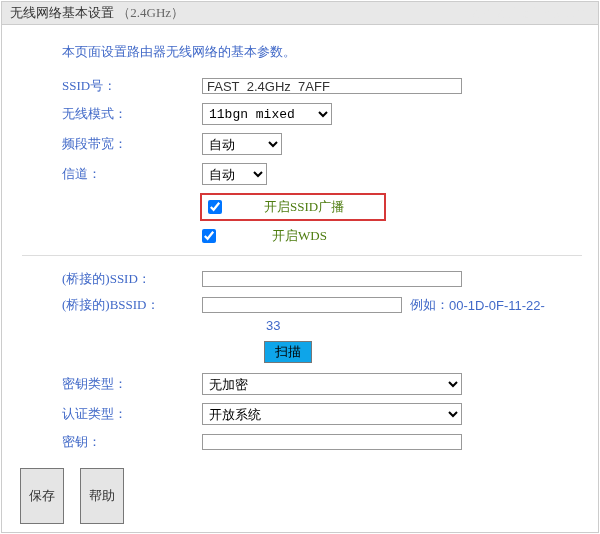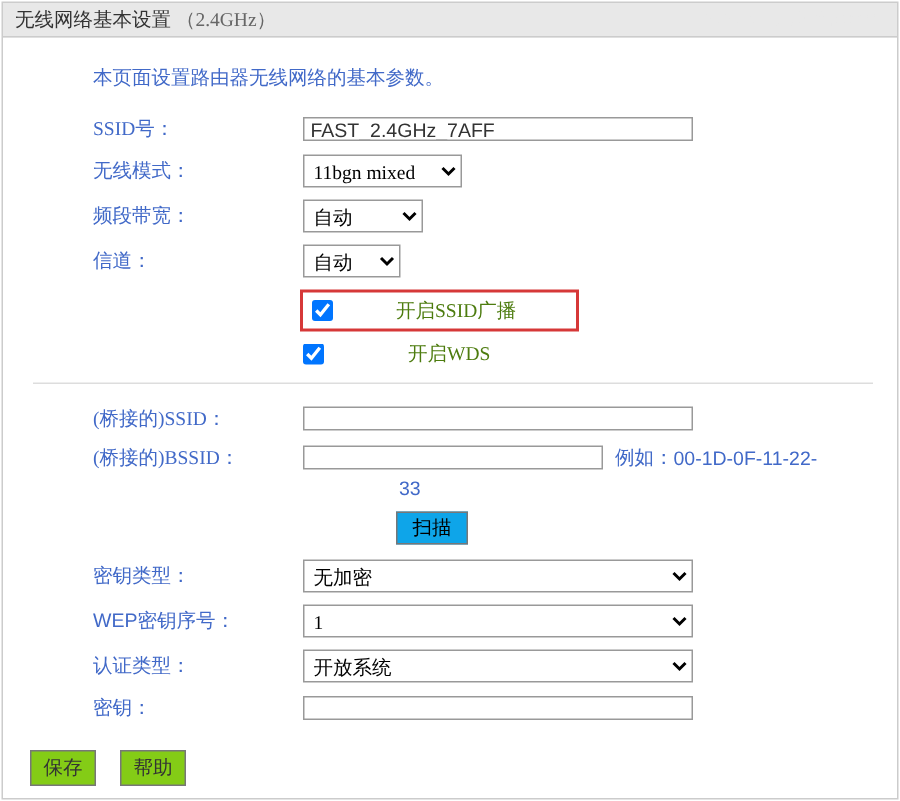--- a/index.html
+++ b/index.html
@@ -60,21 +60,21 @@
   .bssid-input { width: 200px; }
   .key-input { width: 260px; }
   select {
     border: 1px solid #999;
     padding: 1px 2px;
     font-size: 13px;
     height: 22px;
     background: #fff;
     font-family: "SimSun", "宋体", serif;
   }
-  .select-wide { width: 106px; }
+  .select-wide { width: 130px; font-family: Liberation Mono, monospace; }
   .select-auto { width: 80px; }
   .select-chan { width: 65px; }
   .select-full { width: 260px; }
   .checkbox-row {
     margin-left: 140px;
     margin-bottom: 6px;
     display: flex;
     align-items: center;
     gap: 22px;
   }
@@ -122,22 +122,22 @@
   }
   .footer {
     position: absolute;
     bottom: 8px;
     left: 18px;
     display: flex;
     gap: 16px;
   }
   button.footer-btn {
     border: 1px solid #777;
-    background: #84cc16;
-    padding: 2px 8px;
+    background: #e5e5e5;
+    padding: 18px 8px;
     font-size: 13px;
     font-family: "SimSun", "宋体", serif;
     cursor: pointer;
     color: #333;
   }
   .watermark {
     position: absolute;
     top: 2px;
     right: 8px;
     color: #e8e8e8;
@@ -218,26 +218,20 @@
       <button class="scan">扫描</button>
     </div>
 
     <div class="form-row">
       <div class="label">密钥类型：</div>
       <select class="select-full">
         <option>无加密</option>
       </select>
     </div>
 
-    <div class="form-row">
-      <div class="label wep">WEP密钥序号：</div>
-      <select class="select-full">
-        <option>1</option>
-      </select>
-    </div>
 
     <div class="form-row">
       <div class="label">认证类型：</div>
       <select class="select-full">
         <option>开放系统</option>
       </select>
     </div>
 
     <div class="form-row">
       <div class="label">密钥：</div>

